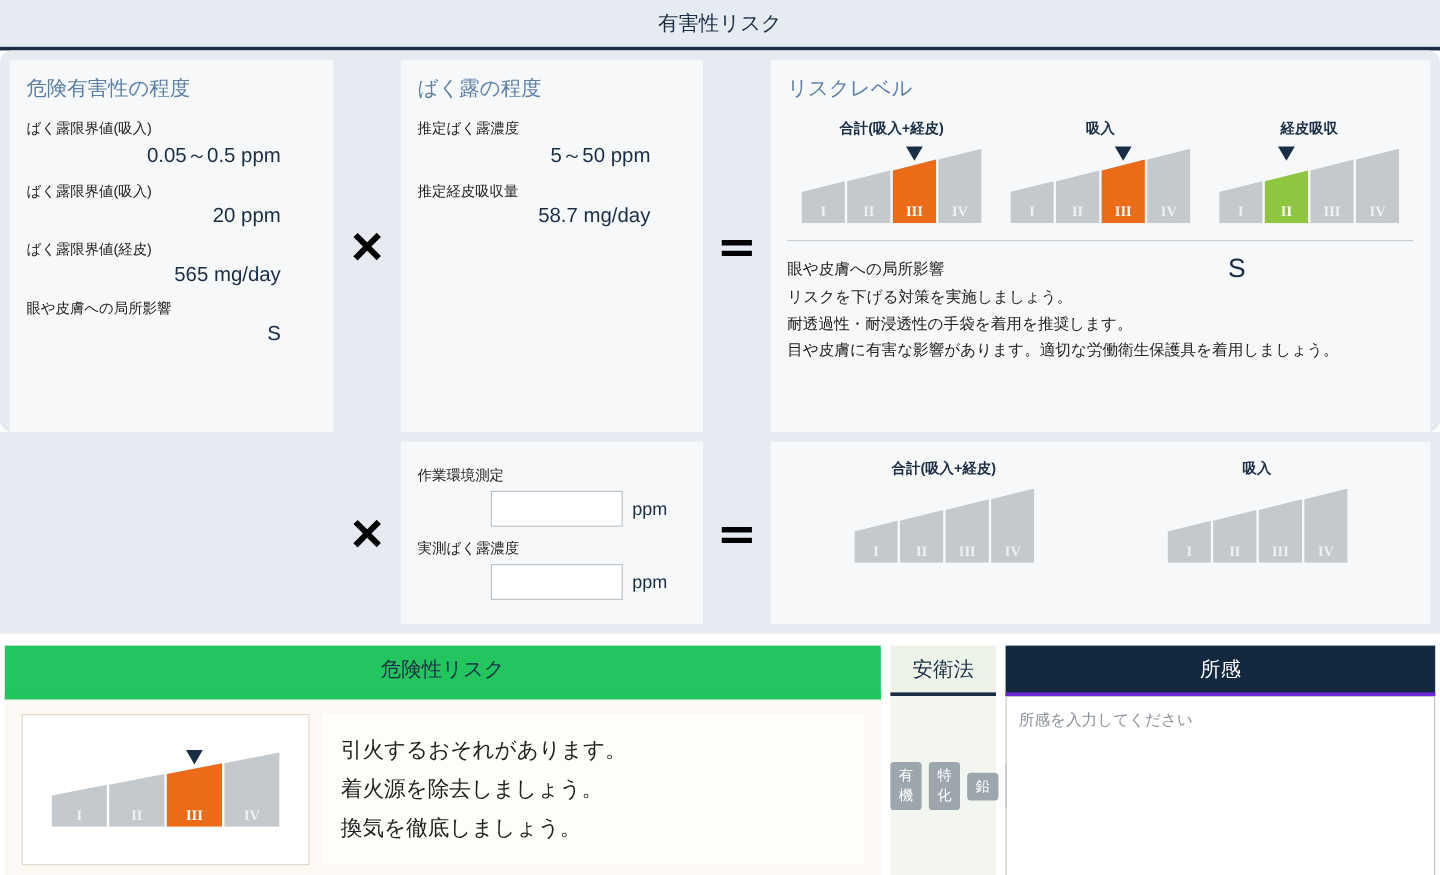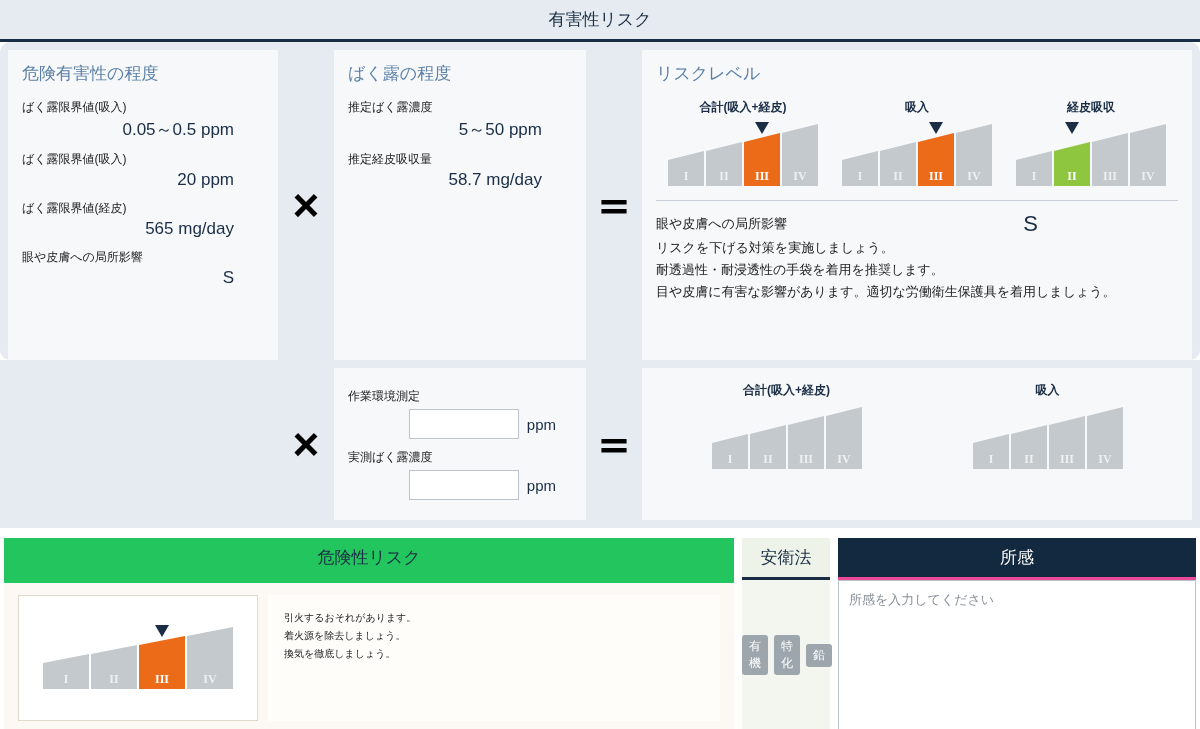--- a/index.html
+++ b/index.html
@@ -156,21 +156,21 @@
     border-bottom: 6px solid #22c55e;
     color:#1a2d44;
   }
   .law-panel .panel-header {
     background: #edf3e8;
     border-bottom: 3px solid #1a2d44;
     color:#1a2d44;
   }
   .note-panel .panel-header {
     background: #12293f;
-    border-bottom: 3px solid #ec4899;
+    border-bottom: 3px solid #6d28d9;
     color: #fff;
   }
   .danger-body {
     display: flex;
     background: #fcf8f3;
     padding: 12px 14px;
     gap: 10px;
     min-height: 150px;
   }
   .danger-gauge-box {
@@ -179,21 +179,21 @@
     border:1px solid #e2d9ce;
     display:flex;
     align-items:center;
     justify-content:center;
     padding: 14px 0;
   }
   .danger-text {
     flex:1;
     background:#fffdfa;
     padding:14px 16px;
-    font-size:10px;
+    font-size:18px;
     line-height:1.8;
     color:#222;
   }
   .law-body {
     background:#f2f6ee;
     padding: 10px 0;
     display:flex;
     align-items:center;
     gap:6px;
     min-height: 150px;

